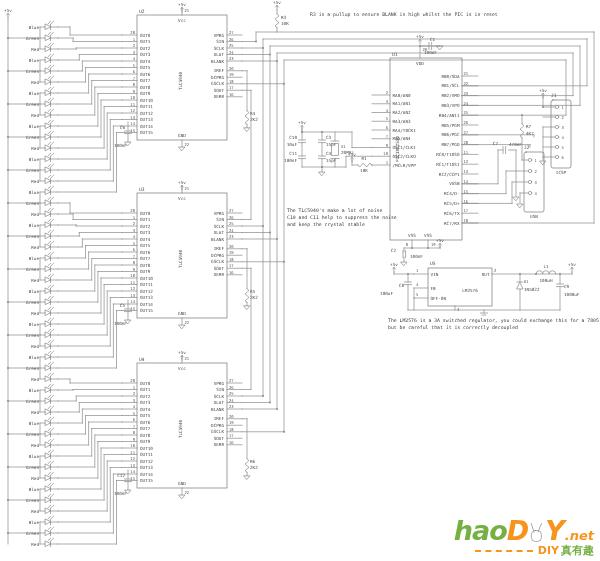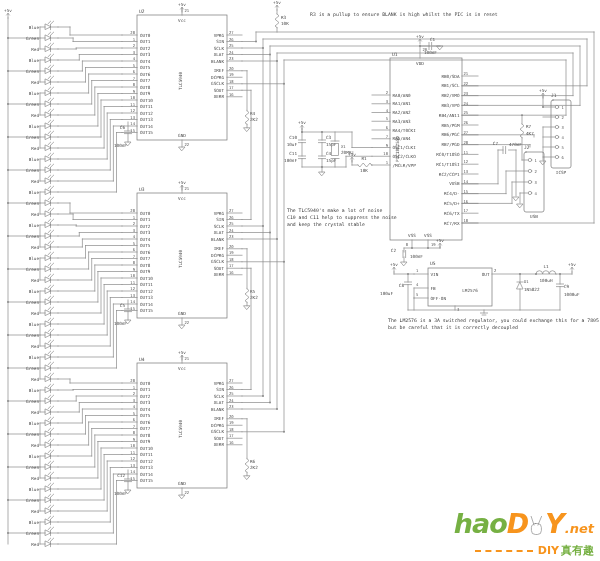--- a/index.html
+++ b/index.html
@@ -15,21 +15,21 @@
   svg text.note{font-size:4.8px;fill:#3d3d3d;}
   svg text.mid{text-anchor:middle;}
   svg text.end{text-anchor:end;}
   
   #wm{position:absolute;right:6px;bottom:5px;text-align:center;line-height:1;
       font-family:"DejaVu Sans",sans-serif;font-weight:bold;}
   #wm .row1{display:flex;align-items:flex-end;justify-content:flex-end;font-style:italic;}
   #wm .hao{color:#76b043;font-size:27px;letter-spacing:-1px;}
   #wm .d,#wm .y{color:#f7941d;font-size:27px;letter-spacing:-1px;}
   #wm .net{color:#f7941d;font-size:13px;margin-left:1px;margin-bottom:2px;}
-  #wm .row2{display:flex;align-items:center;justify-content:flex-end;margin-top:8px;}
+  #wm .row2{display:flex;align-items:center;justify-content:flex-end;margin-top:1px;}
   #wm .dash{width:58px;border-top:2px dashed #f7941d;margin-right:5px;}
   #wm .tagdiy{color:#f7941d;font-size:11px;}
   #wm .tagcn{color:#76b043;font-size:11px;margin-left:2px;font-family:Liberation Serif, serif;}
   #wm svg{position:static;}
 </style>
 </head>
 <body>
 
 <div id="stage">
   <svg id="sch" width="600" height="561" viewBox="0 0 600 561">

